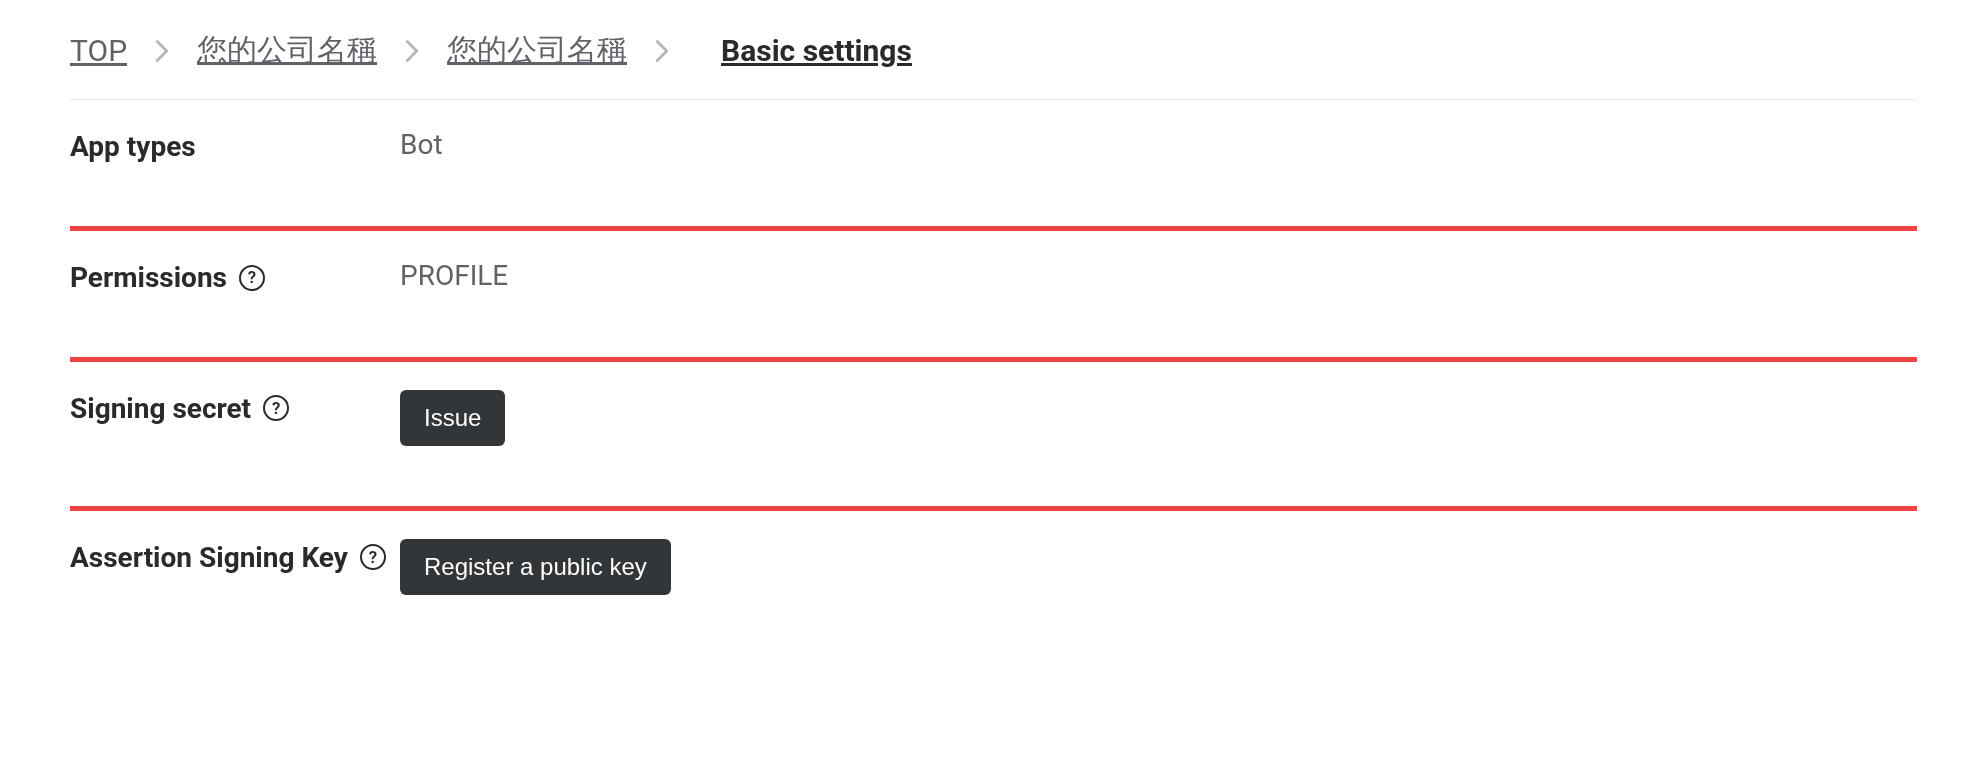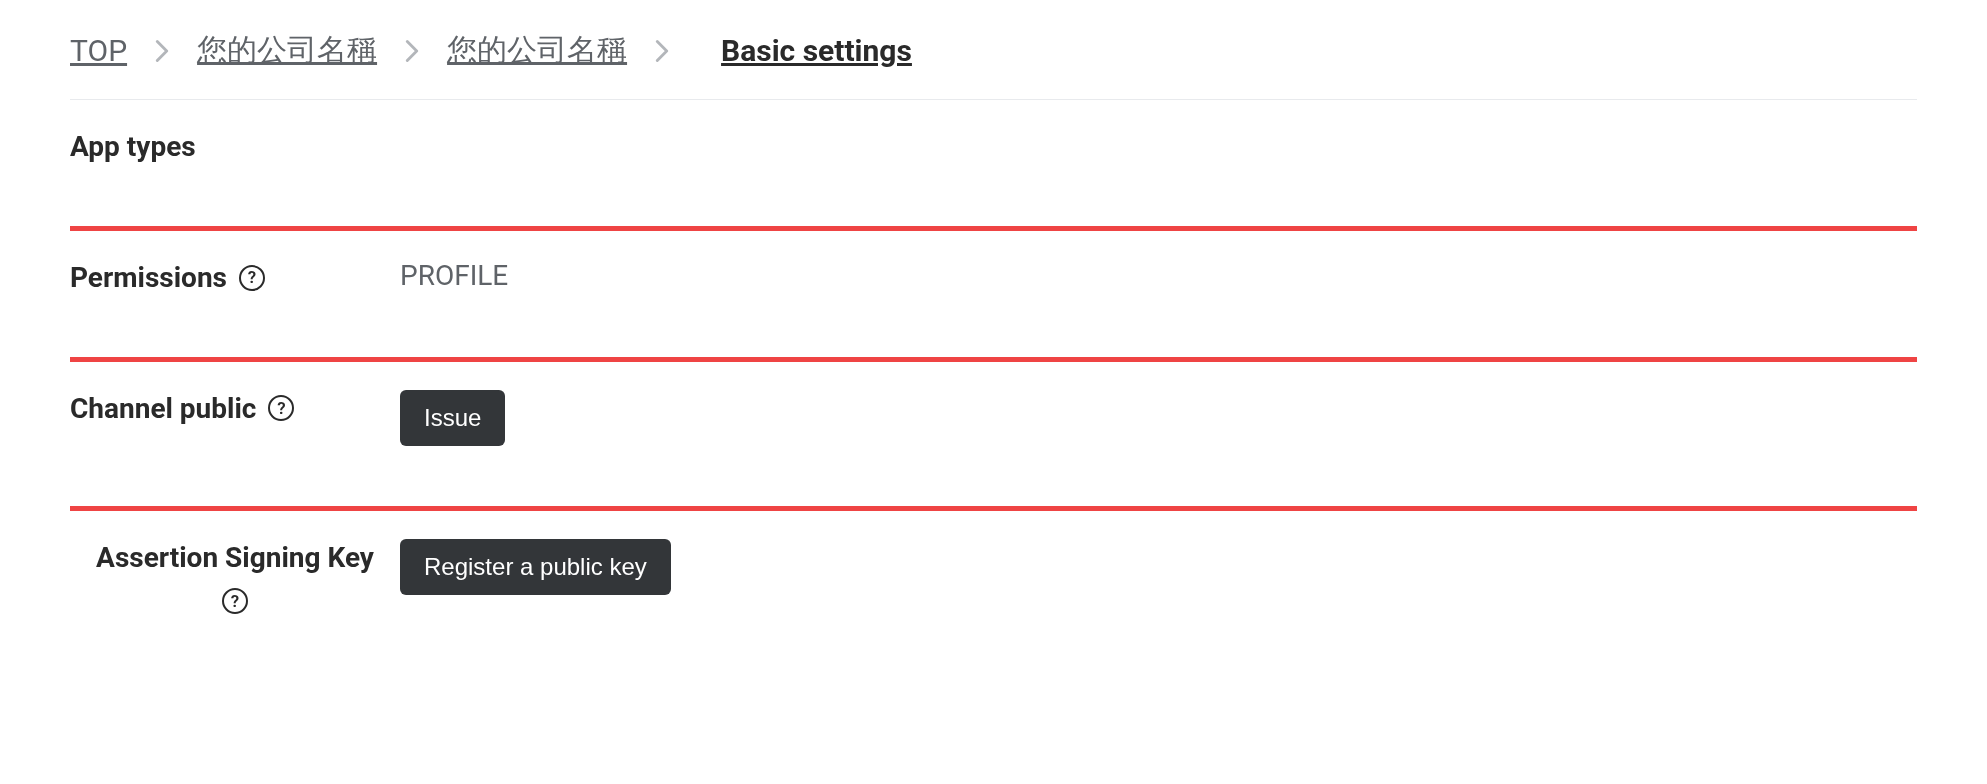--- a/index.html
+++ b/index.html
@@ -49,21 +49,21 @@
     width: 330px;
     flex-shrink: 0;
     font-size: 28px;
     font-weight: 700;
     color: #2a2a2a;
     display: flex;
     align-items: center;
     gap: 12px;
     line-height: 1.35;
   }
-  .label-col.wrap { flex-wrap: wrap; flex-direction: column; }
+  .label-col.wrap { flex-wrap: wrap; }
   .value-col {
     flex: 1;
     font-size: 28px;
     color: #5f6368;
     display: flex;
     align-items: center;
     gap: 30px;
   }
   .action-col {
     flex-shrink: 0;
@@ -121,33 +121,34 @@
     <span class="chevron">
       <svg width="14" height="22" viewBox="0 0 8 14" fill="none">
           <path d="M1 1l6 6-6 6" stroke="currentColor" stroke-width="1.8" stroke-linecap="round" stroke-linejoin="round"></path>
         </svg>
     </span>
     <span class="crumb current">Basic settings</span>
   </nav>
 
   <div class="row">
     <div class="label-col">App types</div>
+    <div class="value-col">Bot</div>
   </div>
 
   <div class="row">
     <div class="label-col">
       <span>Permissions</span>
       <span class="help-icon">?</span>
     </div>
     <div class="value-col">PROFILE</div>
   </div>
 
   <div class="row">
     <div class="label-col">
-      <span>Channel public</span>
+      <span>Signing secret</span>
       <span class="help-icon">?</span>
     </div>
     <div class="action-col">
       <button class="btn">Issue</button>
     </div>
   </div>
 
   <div class="row last">
     <div class="label-col wrap">
       <span>Assertion Signing Key</span>

